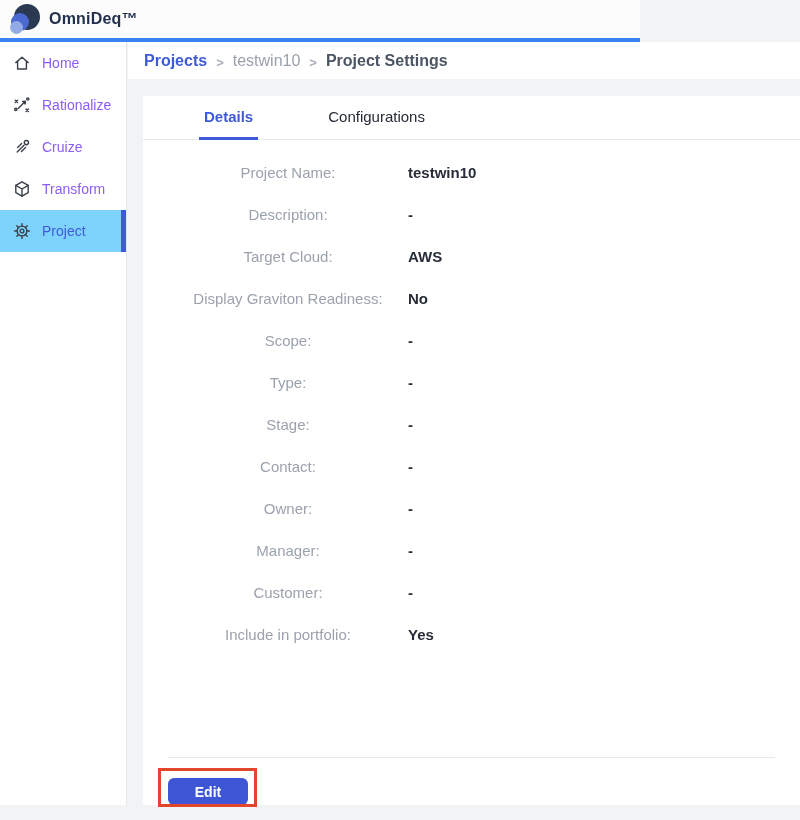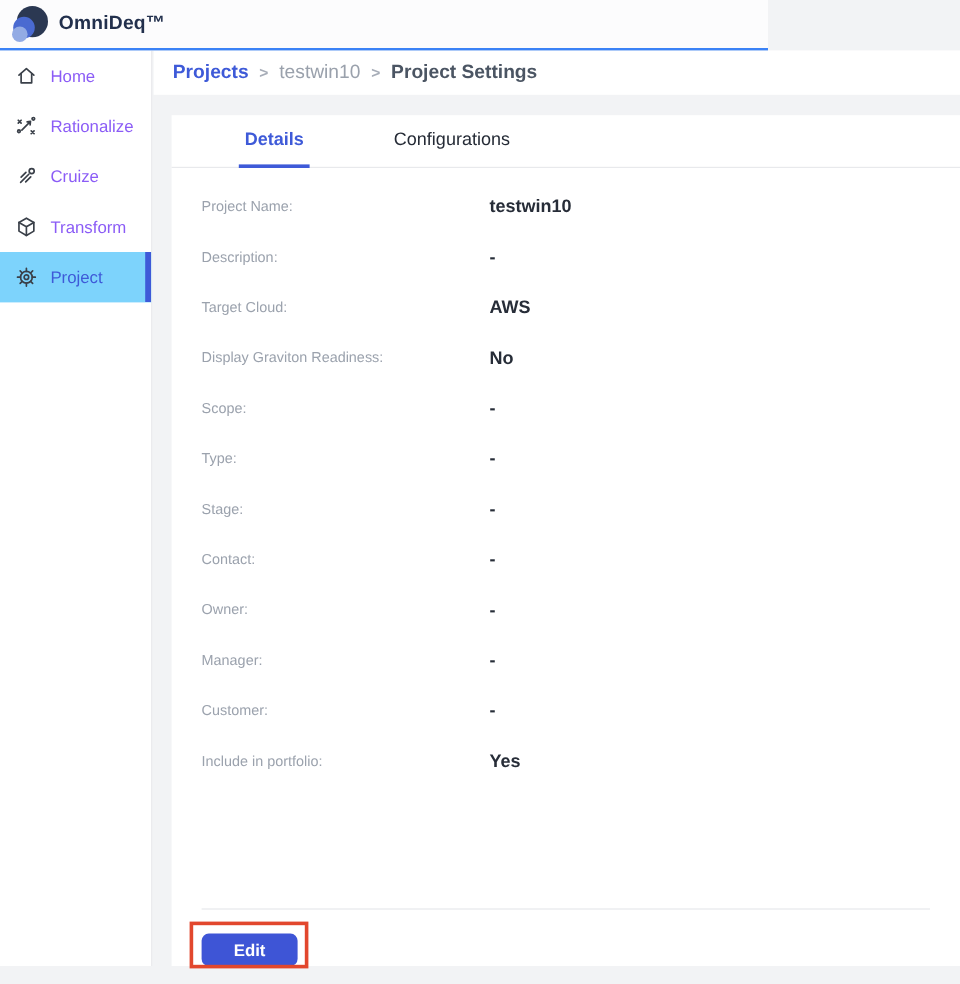--- a/index.html
+++ b/index.html
@@ -6,21 +6,21 @@
   * { box-sizing:border-box; }
   html,body { margin:0; padding:0; }
   body {
     position:relative; width:800px; height:820px; overflow:hidden;
     background:#f2f3f5; font-family:"Liberation Sans", sans-serif;
   }
 
   
   .header {
     position:absolute; top:0; left:0; width:640px; height:42px;
-    background:#fcfcfd; border-bottom:2px solid #3b82f6;
+    background:#fcfcfd; border-bottom:4px solid #3b82f6;
     display:flex; align-items:center; padding-left:10px; z-index:5;
   }
   .logo { width:30px; height:30px; position:relative; margin-right:9px; }
   .logo .c1 { position:absolute; right:0; top:0; width:26px; height:26px; border-radius:50%; background:#2b3852; }
   .logo .c2 { position:absolute; left:1px; bottom:3px; width:18px; height:18px; border-radius:50%; background:#4a6ad1; }
   .logo .c3 { position:absolute; left:0; bottom:0; width:13px; height:13px; border-radius:50%; background:#93abe4; }
   .brand { font-size:16px; font-weight:bold; color:#22304d; letter-spacing:.2px; }
 
   
   .sidebar {
@@ -58,21 +58,21 @@
   }
   .tab {
     height:44px; display:flex; align-items:center; padding:0 5px;
     font-size:15px; font-weight:500; color:#252b36;
     border-bottom:3px solid transparent; cursor:pointer;margin-left:41px;
   }
   .tab.active { color:var(--accent); font-weight:700; border-bottom-color:var(--accent); }
 
   .fields { margin:11px 0 0 25px; }
   .field-row { display:flex; height:42px; align-items:center; }
-  .field-label { width:240px; color:var(--label-gray); font-size:12px; }
+  .field-label { width:240px; color:var(--label-gray); font-size:15px;text-align:center; }
   .field-value { color:var(--value-dark); font-size:15px; font-weight:600; }
 
   .divider { position:absolute; left:25px; right:25px; top:661px; height:1px; background:#e7e8eb; }
 
   .edit-btn {
     position:absolute; left:25px; top:682px; width:80px; height:27px;
     background:#3e55d6; color:#fff; font-weight:700; font-size:14px;
     border:none; border-radius:6px; font-family:inherit; cursor:pointer;
   }
   .highlight-box {
@@ -140,21 +140,21 @@
             <circle cx="9" cy="9" r="1.9"></circle>
             <path d="M13.9 9 H16.4 M4.1 9 H1.6 M9 13.9 V16.4 M9 4.1 V1.6 M12.5 12.5 L14.2 14.2 M5.5 5.5 L3.8 3.8 M12.5 5.5 L14.2 3.8 M5.5 12.5 L3.8 14.2"></path>
           </svg>
         </span>
         <span>Project</span>
       </div>
     </div>
 </div>
 
 <div class="crumbbar">
-  <div style="display:flex;align-items:center;">
+  <div style="display:flex;align-items:flex-end;">
       <span class="bc-item link">Projects</span>
       <span class="bc-sep">&gt;</span>
       <span class="bc-item muted">testwin10</span>
       <span class="bc-sep">&gt;</span>
       <span class="bc-item current">Project Settings</span>
     </div>
 </div>
 
 <div class="card">
   <div class="tabs">

